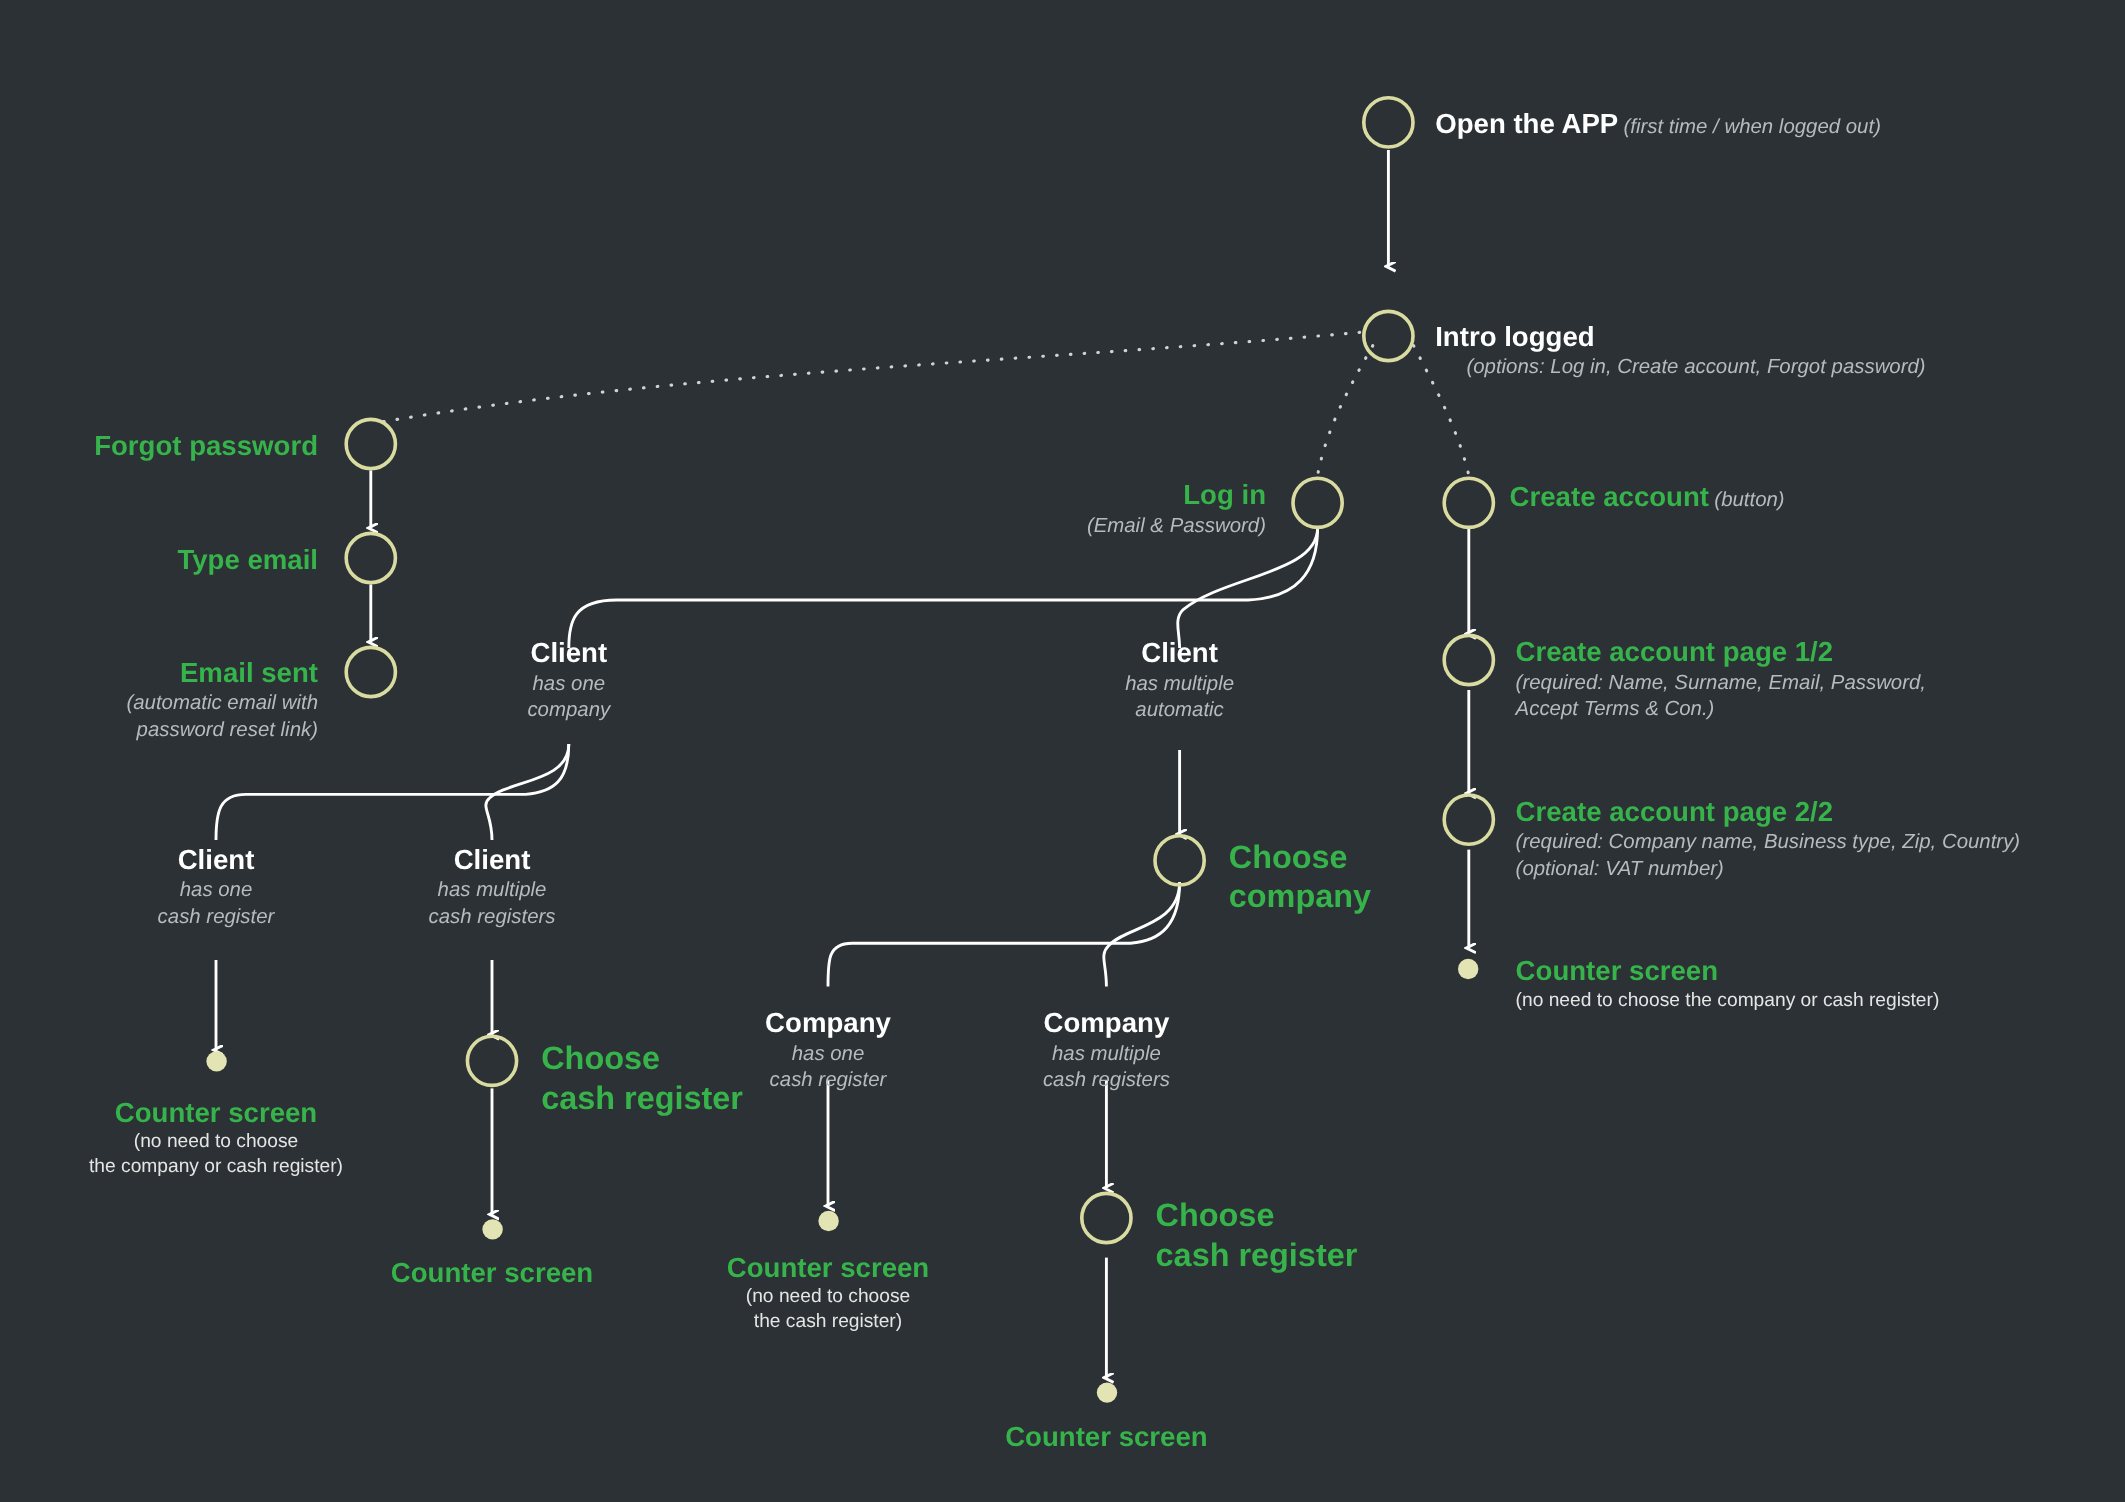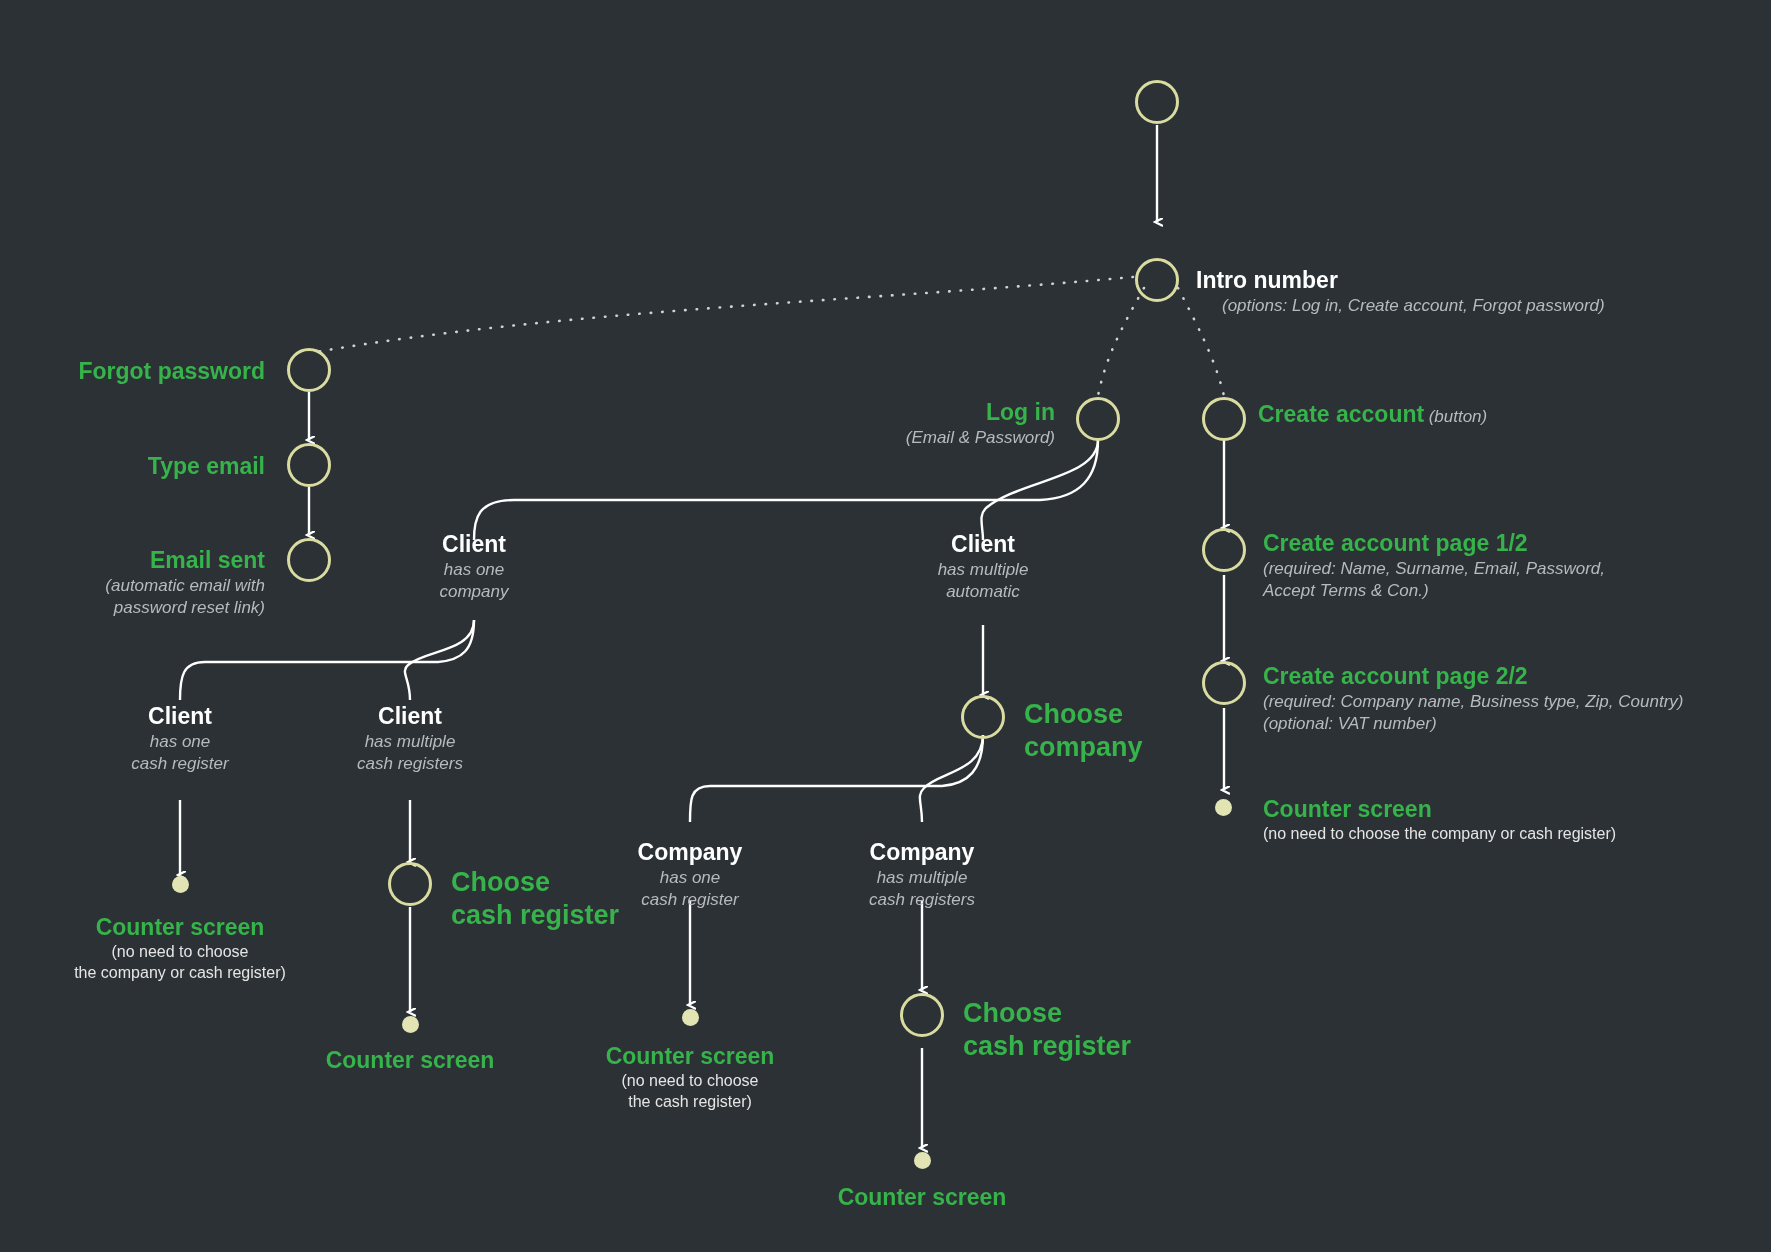--- a/index.html
+++ b/index.html
@@ -140,24 +140,28 @@
     <path d="M410,907 L410,1012" stroke="#ffffff" stroke-width="2.4" fill="none" marker-end="url(#arrowW)"></path>
 
     <path d="M690,900 L690,1005" stroke="#ffffff" stroke-width="2.4" fill="none" marker-end="url(#arrowW)"></path>
 
     <path d="M922,900 L922,990" stroke="#ffffff" stroke-width="2.4" fill="none" marker-end="url(#arrowW)"></path>
 
     <path d="M922,1048 L922,1148" stroke="#ffffff" stroke-width="2.4" fill="none" marker-end="url(#arrowW)"></path>
   </svg>
 
   <div class="node-ring" style="left:1135px; top:80px;"></div>
+  <div class="lbl left" style="left:1196px; top:89px;">
+    <span class="t-white">Open the APP</span>
+    <span class="t-sub-inline">(first time / when logged out)</span>
+  </div>
 
   <div class="node-ring" style="left:1135px; top:258px;"></div>
   <div class="lbl left" style="left:1196px; top:266px;">
-    <div class="t-white">Intro number</div>
+    <div class="t-white">Intro logged</div>
     <div class="t-sub" style="margin-left:26px;">(options: Log in, Create account, Forgot password)</div>
   </div>
 
   <div class="node-ring" style="left:287px; top:348px;"></div>
   <div class="lbl right" style="left:0px; top:357px; width:265px;">
     <span class="t-green">Forgot password</span>
   </div>
 
   <div class="node-ring" style="left:287px; top:443px;"></div>
   <div class="lbl right" style="left:0px; top:452px; width:265px;">

